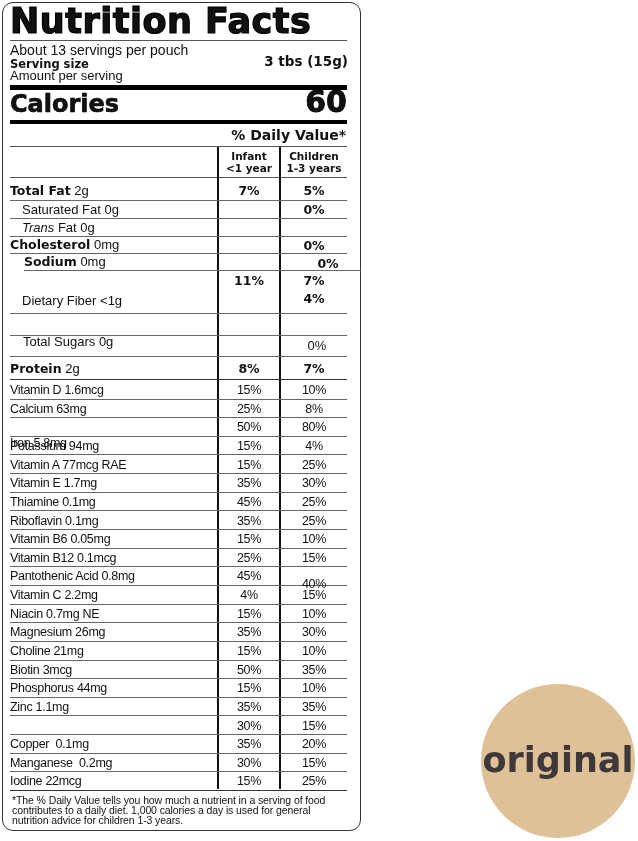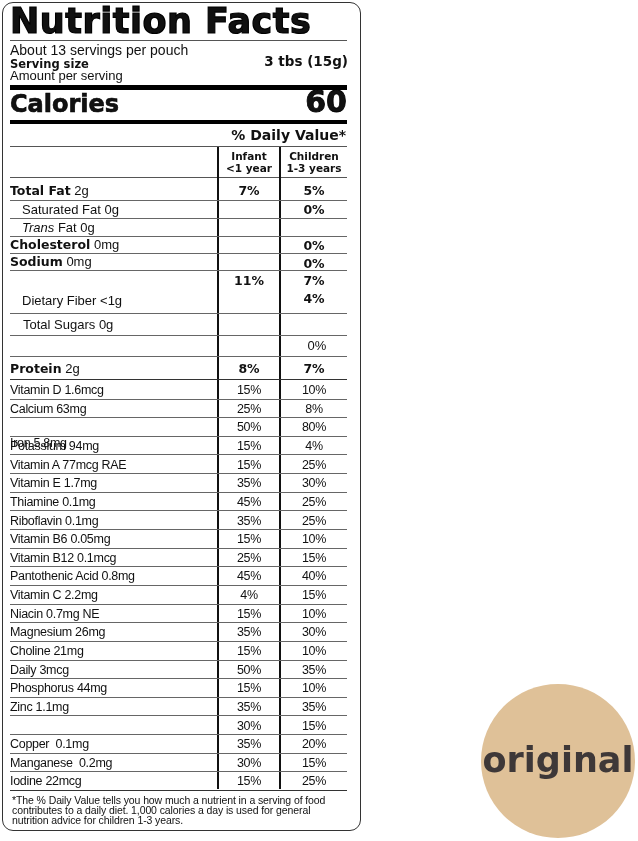--- a/index.html
+++ b/index.html
@@ -77,32 +77,32 @@
     <span class="label" style="left:12px; top:1px;"><span>Saturated Fat</span> <span>0g</span></span>
     <span class="c2 pct" style="top:1px;"><b>0%</b></span>
   </div>
   <div class="row macro" style="top:219px; height:18px;">
     <span class="label" style="left:12px; top:1px;"><i>Trans</i> <span>Fat</span> <span>0g</span></span>
   </div>
   <div class="row macro" style="top:237px; height:17px;">
     <span class="label" style="top:0px;"><span class="b">Cholesterol</span> <span>0mg</span></span>
     <span class="c2 pct" style="top:1px;"><b>0%</b></span>
   </div>
-  <div class="row macro" style="top:254px; height:17px;">
+  <div class="row macro" style="top:254px; height:17px;margin-left:14px;">
     <span class="label" style="top:0px;"><span class="b">Sodium</span> <span>0mg</span></span>
     <span class="c2 pct" style="top:2px;"><b>0%</b></span>
   </div>
   <div class="row macro" style="top:271px; height:43px;">
     <span class="c1 pct" style="top:2px;"><b>11%</b></span>
     <span class="c2 pct" style="top:2px;"><b>7%</b></span>
     <span class="label" style="left:12px; top:22px;"><span>Dietary Fiber</span> <span>&lt;1g</span></span>
     <span class="c2 pct" style="top:20px;"><b>4%</b></span>
   </div>
   <div class="row macro" style="top:314px; height:22px;">
-    <span class="label" style="left:13px; top:3px;"><span>Total Sugars</span> <span>0g</span></span>
+    <span class="label" style="left:13px; top:20px;"><span>Total Sugars</span> <span>0g</span></span>
   </div>
   <div class="row macro" style="top:336px; height:21px;">
     <span class="c2" style="top:2px; left:273px;">0%</span>
   </div>
   <div class="row macro" style="top:357px; height:23px; border-bottom:1.5px solid #333;">
     <span class="label" style="top:4px;"><span class="b">Protein</span> <span>2g</span></span>
     <span class="c1 pct" style="top:4px;"><b>8%</b></span>
     <span class="c2 pct" style="top:4px;"><b>7%</b></span>
   </div>
 </div>
@@ -154,21 +154,21 @@
       <span class="c2" style="top: 2px;">10%</span>
     </div>
     <div class="row vit" style="top: 548.8px; height: 18.6px;">
       <span class="label" style="top: 2px; white-space: pre;">Vitamin B12 0.1mcg</span>
       <span class="c1" style="top: 2px;">25%</span>
       <span class="c2" style="top: 2px;">15%</span>
     </div>
     <div class="row vit" style="top: 567.4px; height: 18.6px;">
       <span class="label" style="top: 2px; white-space: pre;">Pantothenic Acid 0.8mg</span>
       <span class="c1" style="top: 2px;">45%</span>
-      <span class="c2" style="top: 2px;">40%</span>
+      <span class="c2" style="top: 10px;">40%</span>
     </div>
     <div class="row vit" style="top: 586px; height: 18.6px;">
       <span class="label" style="top: 2px; white-space: pre;">Vitamin C 2.2mg</span>
       <span class="c1" style="top: 2px;">4%</span>
       <span class="c2" style="top: 2px;">15%</span>
     </div>
     <div class="row vit" style="top: 604.7px; height: 18.6px;">
       <span class="label" style="top: 2px; white-space: pre;">Niacin 0.7mg NE</span>
       <span class="c1" style="top: 2px;">15%</span>
       <span class="c2" style="top: 2px;">10%</span>
@@ -177,21 +177,21 @@
       <span class="label" style="top: 2px; white-space: pre;">Magnesium 26mg</span>
       <span class="c1" style="top: 2px;">35%</span>
       <span class="c2" style="top: 2px;">30%</span>
     </div>
     <div class="row vit" style="top: 642px; height: 18.6px;">
       <span class="label" style="top: 2px; white-space: pre;">Choline 21mg</span>
       <span class="c1" style="top: 2px;">15%</span>
       <span class="c2" style="top: 2px;">10%</span>
     </div>
     <div class="row vit" style="top: 660.6px; height: 18.6px;">
-      <span class="label" style="top: 2px; white-space: pre;">Daily 3mcg</span>
+      <span class="label" style="top: 2px; white-space: pre;">Biotin 3mcg</span>
       <span class="c1" style="top: 2px;">50%</span>
       <span class="c2" style="top: 2px;">35%</span>
     </div>
     <div class="row vit" style="top: 679.2px; height: 18.6px;">
       <span class="label" style="top: 2px; white-space: pre;">Phosphorus 44mg</span>
       <span class="c1" style="top: 2px;">15%</span>
       <span class="c2" style="top: 2px;">10%</span>
     </div>
     <div class="row vit" style="top: 697.9px; height: 18.6px;">
       <span class="label" style="top: 2px; white-space: pre;">Zinc 1.1mg</span>

